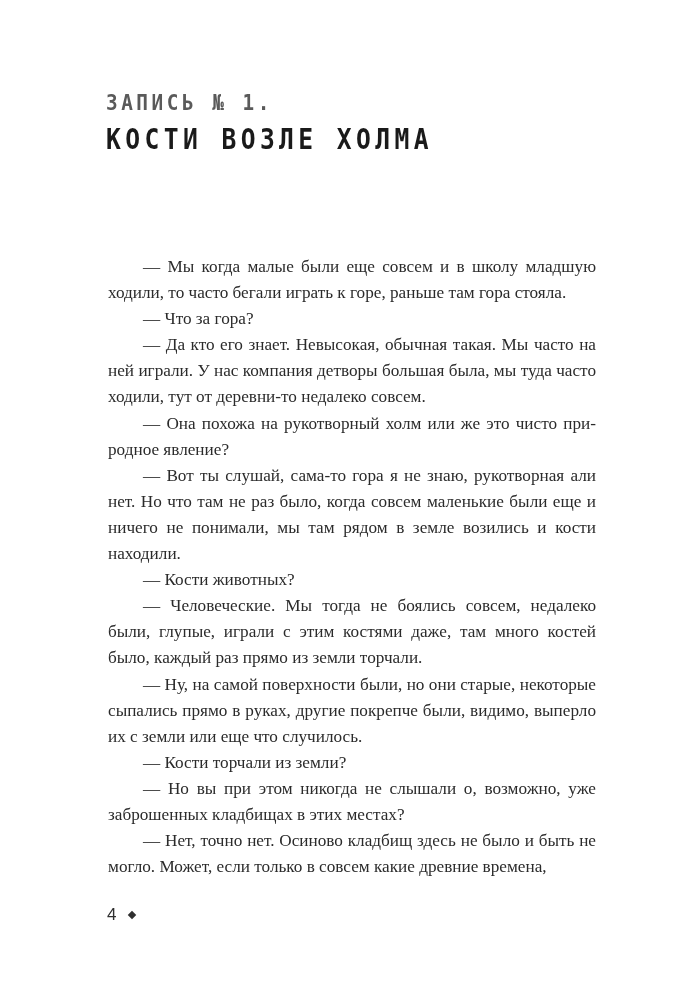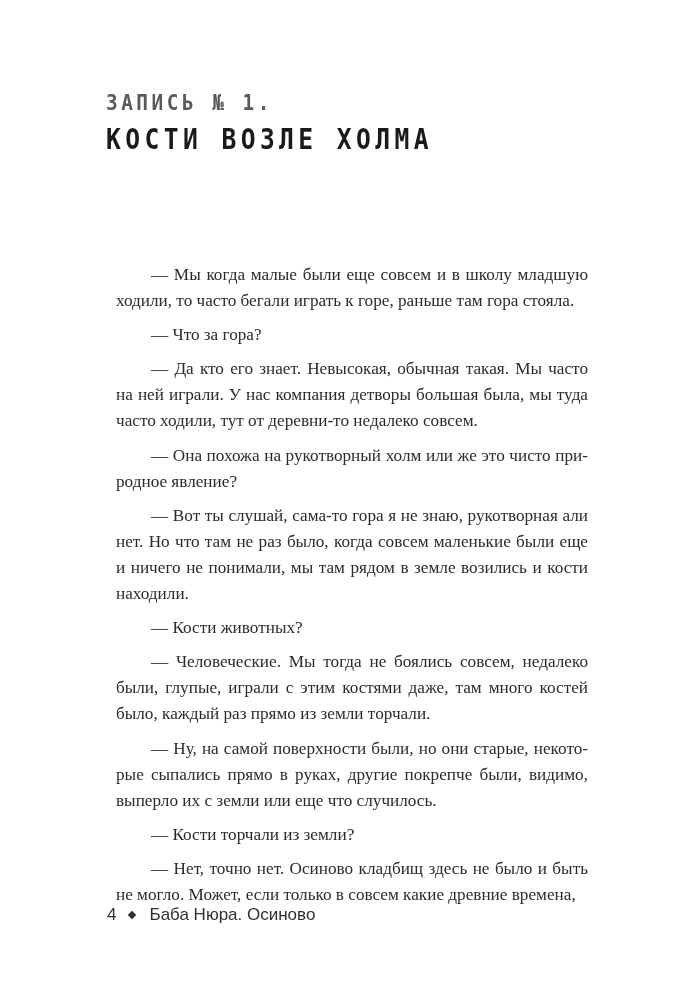--- a/index.html
+++ b/index.html
@@ -41,21 +41,21 @@
       position: absolute;
       left: 108px;
       top: 254px;
       width: 488px;
       font-family: "Liberation Serif", "DejaVu Serif", serif;
       font-size: 17.2px;
       line-height: 26.1px;
       color: #2b2b2b;
     }
     .para {
-      margin: 8px;
+      margin: 0;
       text-indent: 35px;
       text-align: justify;
       text-align-last: left;
       hyphens: manual;
     }
     .para.q {
     }
     .footer {
       position: absolute;
       left: 107px;
@@ -89,20 +89,20 @@
 <div class="body-text">
   <p class="para">— Мы когда малые были еще совсем и в школу младшую ходили, то часто бегали играть к горе, раньше там гора стояла.</p>
   <p class="para q">— Что за гора?</p>
   <p class="para">— Да кто его знает. Невысокая, обычная такая. Мы часто на ней играли. У нас компания детворы большая была, мы туда часто ходили, тут от деревни-то недалеко совсем.</p>
   <p class="para q">— Она похожа на рукотворный холм или же это чисто при­родное явление?</p>
   <p class="para">— Вот ты слушай, сама-то гора я не знаю, рукотворная али нет. Но что там не раз было, когда совсем маленькие были еще и ничего не понимали, мы там рядом в земле возились и кости находили.</p>
   <p class="para q">— Кости животных?</p>
   <p class="para">— Человеческие. Мы тогда не боялись совсем, недалеко были, глупые, играли с этим костями даже, там много костей было, каждый раз прямо из земли торчали.</p>
   <p class="para">— Ну, на самой поверхности были, но они старые, некото­рые сыпались прямо в руках, другие покрепче были, видимо, выперло их с земли или еще что случилось.</p>
   <p class="para q">— Кости торчали из земли?</p>
+  <p class="para q">— Но вы при этом никогда не слышали о, возможно, уже забро­шенных кладбищах в этих местах?</p>
   <p class="para">— Нет, точно нет. Осиново кладбищ здесь не было и быть не могло. Может, если только в совсем какие древние времена,</p>
 </div>
 
 <div class="footer">
   <span class="page-num">4</span>
   <span class="sep"></span>
-  <span class="running-title">Баба Нюра. Осиново</span>
 </div>
 
 </body></html>

